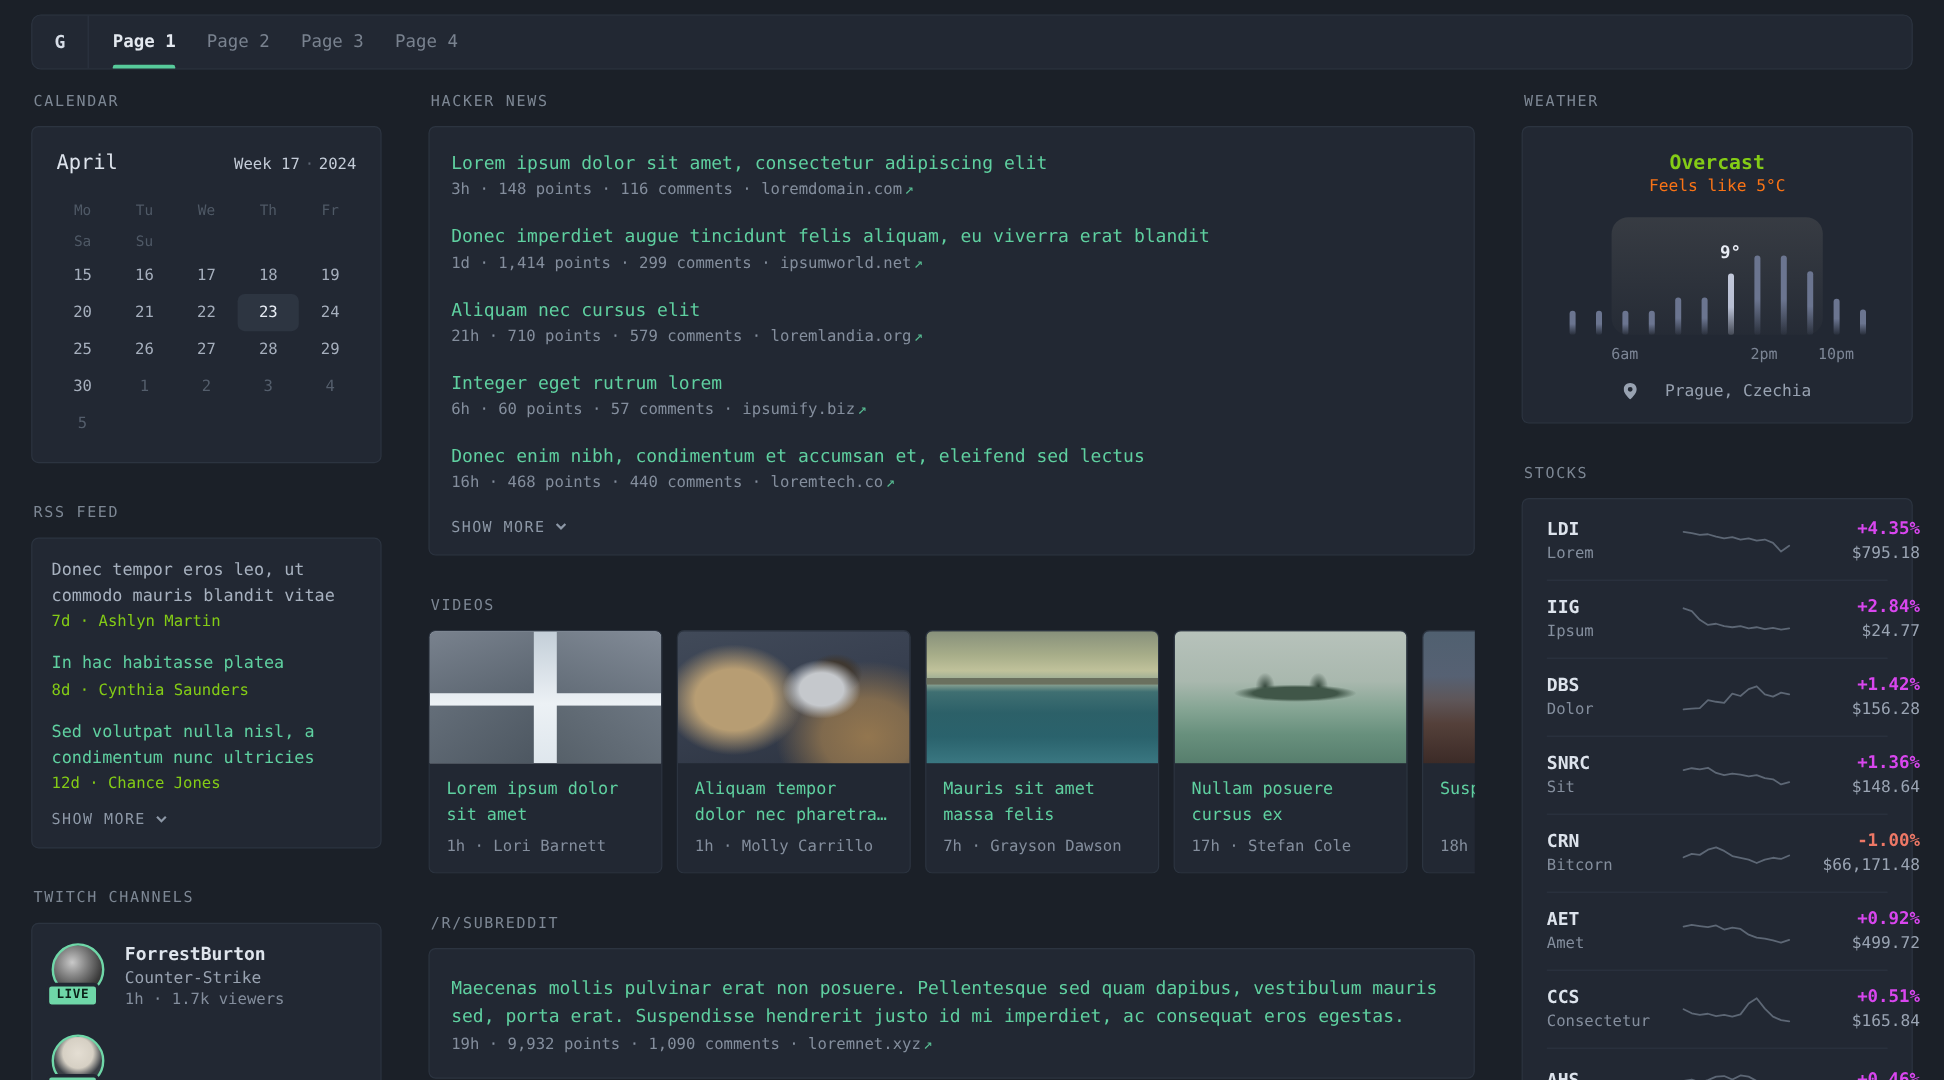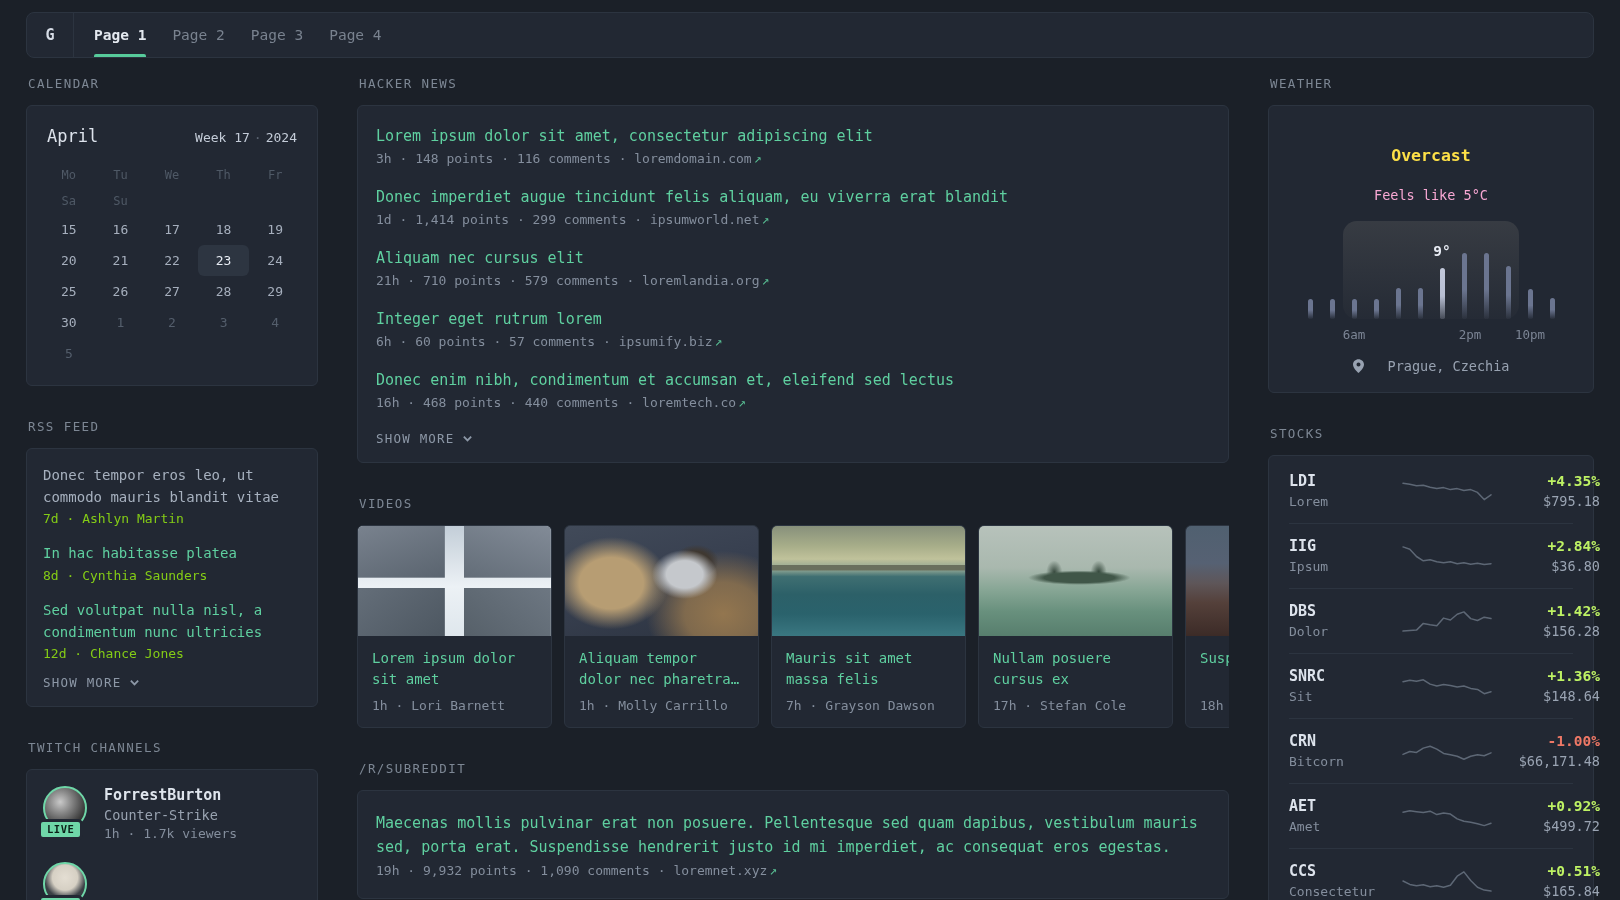--- a/index.html
+++ b/index.html
@@ -101,22 +101,22 @@
       linear-gradient(180deg,#b7c2bb 0%,#a9b8ae 38%,#87a695 58%,#68907d 78%,#577e6d 100%); }
   .vt5 { background:
       radial-gradient(30px 70px at 56% 66%,#1f242b 0%,#1f242b 40%,rgba(31,36,43,0) 72%),
       linear-gradient(180deg,#506070 0%,#566173 34%,#5e5659 52%,#54403a 70%,#3c2b27 100%); }
   .video-body { padding:12px 14px 14px; }
   .video-title { font-size:14px; color:#5fd0a0; line-height:1.5; height:42px; overflow:hidden; }
   .video-meta { font-size:13px; color:#848e9d; margin-top:8px; }
 
   
   .wx-card { text-align:center; padding:20px 16px 18px; }
-  .wx-cond { font-size:16.5px; font-weight:bold; color:#fde047;margin-top:20px; }
-  .wx-feels { font-size:13.5px; color:#f9a8d4; margin-top:22px; }
+  .wx-cond { font-size:16.5px; font-weight:bold; color:#84cc16; }
+  .wx-feels { font-size:13.5px; color:#f97316; margin-top:2px; }
   .wx-chart { position:relative; height:98px; margin:18px 14px 0; }
   .wx-dayrect { position:absolute; top:0; bottom:0; border-radius:14px;
                 background:linear-gradient(180deg,rgba(242,231,205,.10),rgba(242,231,205,.015)); }
   .wx-bars { position:absolute; left:0; right:0; bottom:0; height:66px; display:flex; }
   .wx-slot { flex:1; display:flex; align-items:flex-end; justify-content:center; }
   .wx-bar { width:5px; border-radius:3px 3px 2px 2px;
             background:linear-gradient(180deg,#6b7590 0%,#6b7590 55%,rgba(107,117,144,.08) 100%); }
   .wx-bar.hl { background:linear-gradient(180deg,#c2c8da 0%,#b7bed2 55%,rgba(194,200,218,.2) 100%); }
   .wx-temp { position:absolute; transform:translateX(-50%); font-size:14.5px; font-weight:bold; color:#e8ecf4; }
   .wx-ticks { position:relative; height:16px; margin:8px 14px 0; }
@@ -129,21 +129,21 @@
   .stocks-card { padding:3px 20px; }
   .stock-row { display:flex; align-items:center; padding:13px 0 14px; border-top:1px solid #2c3440; cursor:pointer; }
   .stock-row:first-child { border-top:none; }
   .stock-left { width:110px; flex:none; }
   .stock-sym { font-size:15px; font-weight:bold; color:#dde3ec; }
   .stock-name { font-size:13px; color:#848e9d; margin-top:4px; }
   .stock-spark { flex:1; display:flex; justify-content:center; }
   .stock-spark svg { display:block; }
   .stock-spark polyline { fill:none; stroke:#5d6775; stroke-width:1.5; stroke-linejoin:round; stroke-linecap:round; }
   .stock-right { width:105px; flex:none; text-align:right; }
-  .stock-change { font-size:14.5px; font-weight:bold; color:#bef264; }
+  .stock-change { font-size:14.5px; font-weight:bold; color:#d946ef; }
   .stock-change.neg { color:#ee7866; }
   .stock-price { font-size:13.5px; color:#9aa4b3; margin-top:4px; }
 </style>
 </head>
 <body>
 
 <div class="screen">
 
   <div class="nav">
     <div class="nav-logo">G</div>
@@ -460,21 +460,21 @@
       <div class="stock-sym">IIG</div>
       <div class="stock-name">Ipsum</div>
     </div>
     <div class="stock-spark">
       <svg width="96" height="30" viewBox="0 0 96 30">
                     <polyline points="4.0,5.9 10.8,8.3 17.5,15.5 24.3,19.8 31.1,18.8 37.8,20.8 44.6,21.7 51.4,20.8 58.2,22.7 64.9,21.7 71.7,23.2 78.5,22.2 85.2,23.6 92.0,22.7"></polyline>
                   </svg>
     </div>
     <div class="stock-right">
       <div class="stock-change">+2.84%</div>
-      <div class="stock-price">$36.80</div>
+      <div class="stock-price">$24.77</div>
     </div>
   </div>
               <div class="stock-row">
     <div class="stock-left">
       <div class="stock-sym">DBS</div>
       <div class="stock-name">Dolor</div>
     </div>
     <div class="stock-spark">
       <svg width="96" height="30" viewBox="0 0 96 30">
                     <polyline points="4.0,25.1 10.8,24.6 17.5,24.1 24.3,17.4 31.1,18.8 37.8,19.8 44.6,12.1 51.4,14.0 58.2,8.3 64.9,5.9 71.7,12.6 78.5,14.5 85.2,11.2 92.0,12.6"></polyline>

